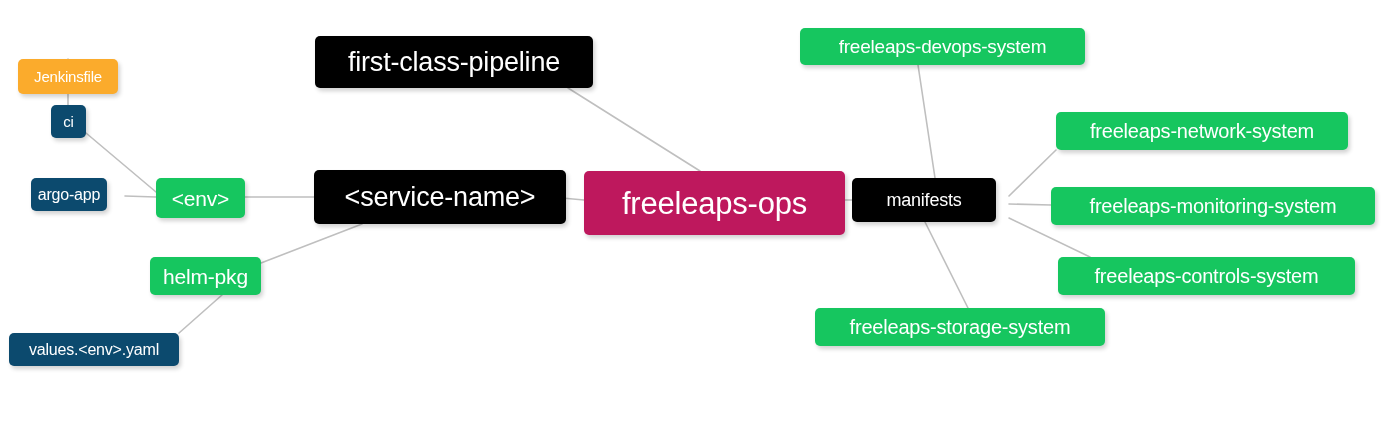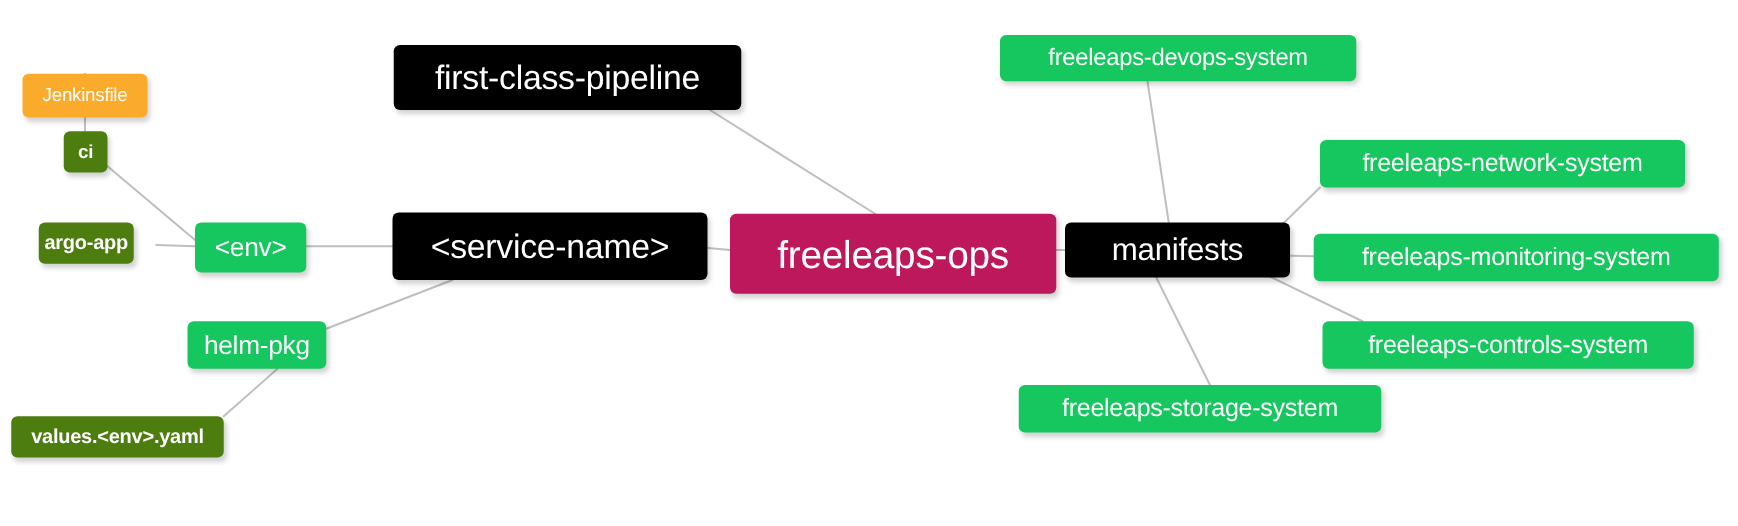--- a/index.html
+++ b/index.html
@@ -42,21 +42,21 @@
   }
   .node-label {
     display: block;
     padding: 0 2px;
   }
   
   .c-root   { background: #be185d; }
   .c-blue   { background: #000000; }
   .c-green  { background: #16c65f; }
   .c-orange { background: #fbab2c; margin-top: 35px; }
-  .c-red    { background: #4d7c0f; font-weight: bold; }
+  .c-red    { background: #0c4a6e; }
 </style>
 </head>
 <body>
 
 <div id="canvas">
   <svg id="edges" viewBox="0 0 1390 421" xmlns="http://www.w3.org/2000/svg">
       <line x1="68" y1="59" x2="68" y2="105" stroke="#bfbfbf" stroke-width="1.6" stroke-linecap="round"></line>
       <line x1="86" y1="133" x2="156" y2="192" stroke="#bfbfbf" stroke-width="1.6" stroke-linecap="round"></line>
       <line x1="125" y1="196" x2="156" y2="197" stroke="#bfbfbf" stroke-width="1.6" stroke-linecap="round"></line>
       <line x1="245" y1="197" x2="314" y2="197" stroke="#bfbfbf" stroke-width="1.6" stroke-linecap="round"></line>
@@ -92,21 +92,21 @@
       </div>
       <div class="node c-blue" style="left: 314px; top: 170px; width: 252px; height: 54px; font-size: 27px;">
         <span class="node-label">&lt;service-name&gt;</span>
       </div>
       <div class="node c-blue" style="left: 315px; top: 36px; width: 278px; height: 52px; font-size: 27px;">
         <span class="node-label">first-class-pipeline</span>
       </div>
       <div class="node c-root" style="left: 584px; top: 171px; width: 261px; height: 64px; font-size: 31px;">
         <span class="node-label">freeleaps-ops</span>
       </div>
-      <div class="node c-blue" style="left: 852px; top: 178px; width: 180px; height: 44px; font-size: 25px;">
+      <div class="node c-blue" style="left: 852px; top: 178px; width: 144px; height: 44px; font-size: 18px;">
         <span class="node-label">manifests</span>
       </div>
       <div class="node c-green" style="left: 800px; top: 28px; width: 285px; height: 37px; font-size: 19px; justify-content: center;">
         <span class="node-label">freeleaps-devops-system</span>
       </div>
       <div class="node c-green" style="left: 1056px; top: 112px; width: 292px; height: 38px; font-size: 20px;">
         <span class="node-label">freeleaps-network-system</span>
       </div>
       <div class="node c-green" style="left: 1051px; top: 187px; width: 324px; height: 38px; font-size: 20px;">
         <span class="node-label">freeleaps-monitoring-system</span>

